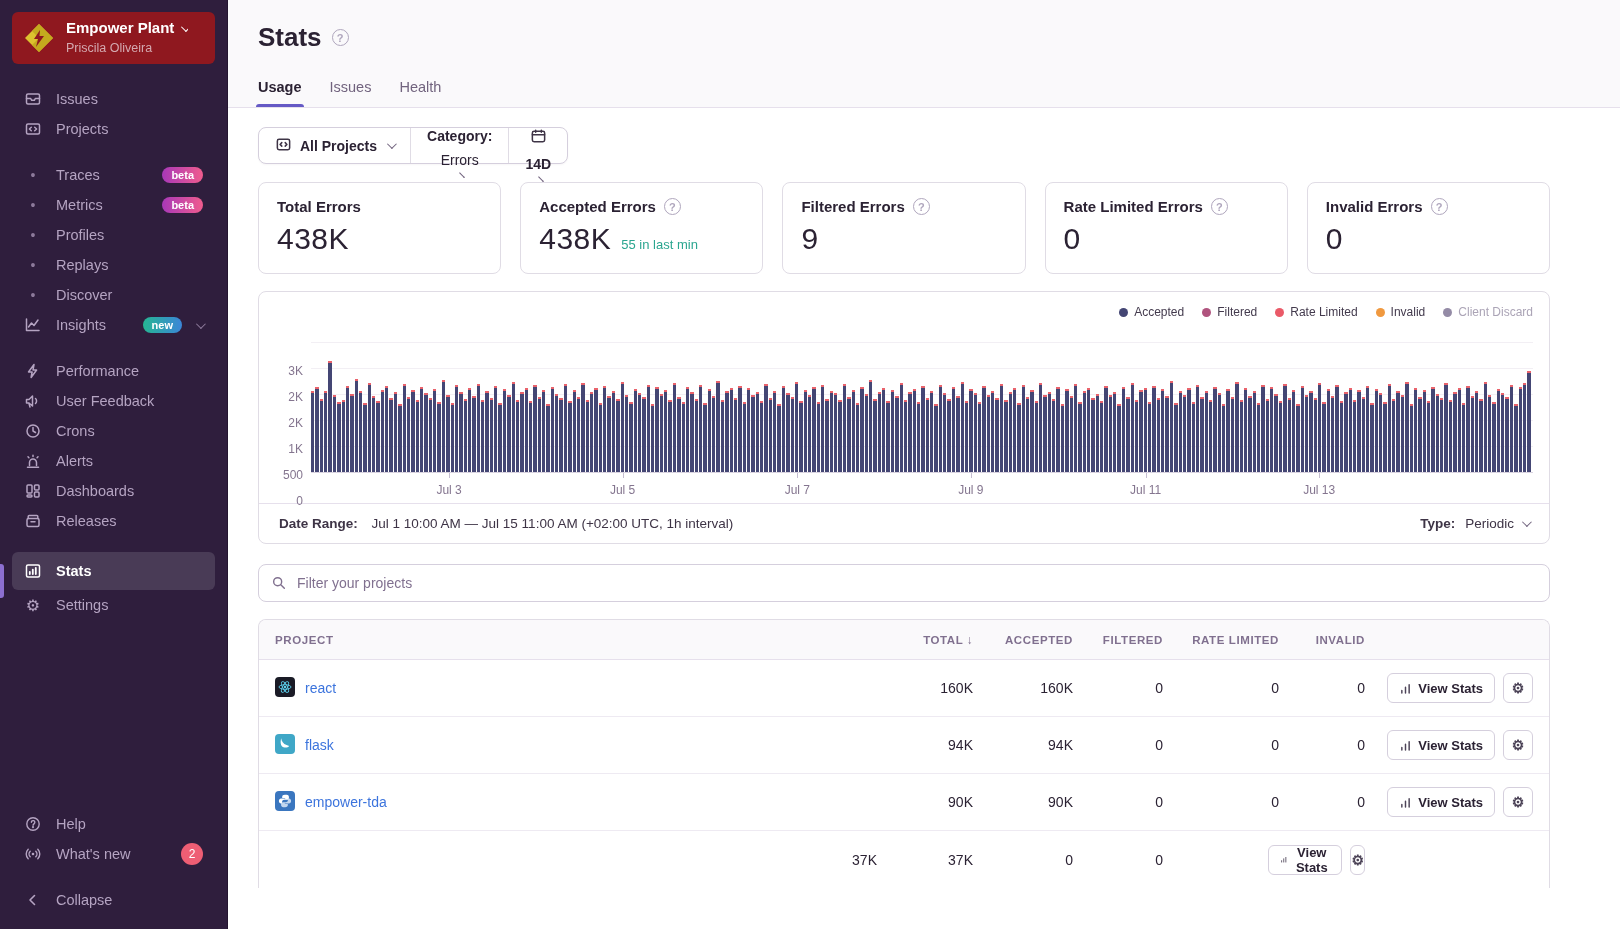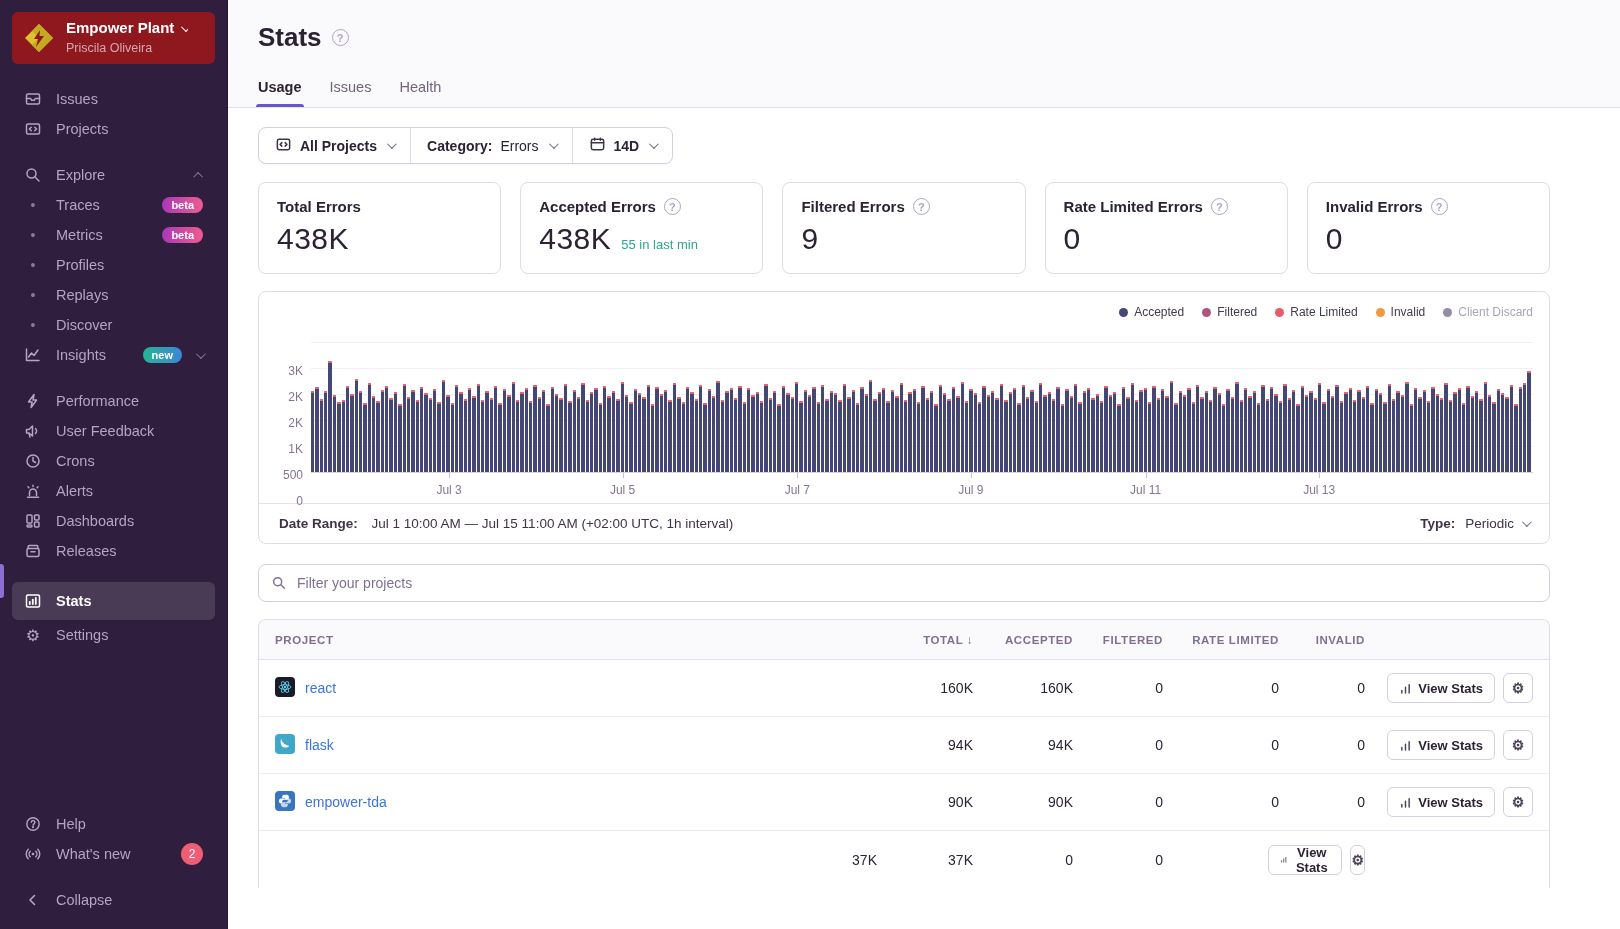--- a/index.html
+++ b/index.html
@@ -39,21 +39,21 @@
   .tabs { display:flex; gap:28px; margin-top:26px; }
   .tab { font-size:14.5px; color:#71637e; padding-bottom:12px; position:relative; cursor:pointer; }
   .tab.active { color:#2b2233; font-weight:bold; }
   .tab.active::after { content:""; position:absolute; left:-2px; right:-2px; bottom:0; height:3px; background:#6559c5; border-radius:3px 3px 0 0; }
 
   .content { padding:19px 70px 0 30px; }
 
   
   .filter-bar { display:inline-flex; align-items:stretch; background:#fff; border:1px solid #d5cfdd; border-radius:8px; height:37px; box-shadow:0 1px 2px rgba(43,34,51,0.04); }
   .filter-seg { display:flex; align-items:center; gap:8px; padding:0 16px; font-size:14px; color:#2b2233; cursor:pointer; }
-  .filter-seg + .filter-seg { border-left:1px solid #e0dce5; }
+  .filter-seg + .filter-seg { border-left:1px solid #e0dce5;flex-direction:column; }
   .filter-seg b { font-weight:bold; }
   .filter-seg .chev { color:#71637e; margin-left:2px; }
 
   
   .cards { display:flex; gap:19px; margin-top:18px; }
   .card { flex:1; border:1px solid #e0dce5; border-radius:8px; background:#fff; padding:15px 18px 17px 18px; }
   .card-title { font-size:15px; font-weight:bold; color:#2b2233; display:flex; align-items:center; gap:8px; }
   .card-value-row { margin-top:7px; display:flex; align-items:baseline; gap:10px; }
   .card-value { font-size:30px; color:#2b2233; font-weight:500; letter-spacing:0.5px; }
   .card-sub { font-size:13px; color:#2ba690; }
@@ -141,30 +141,20 @@
           <svg width="18" height="18" viewBox="0 0 18 18" fill="none" stroke="currentColor" stroke-width="1.5" stroke-linecap="round" stroke-linejoin="round">
             <rect x="2.5" y="4" width="13" height="10" rx="1.5"></rect>
             <path d="M7.3 7.3 5.4 9l1.9 1.7M10.7 7.3 12.6 9l-1.9 1.7"></path>
           </svg>
         </span>
       <span>Projects</span>
     </div>
 
     <div class="nav-gap"></div>
 
-    <div class="nav-item">
-      <span class="nicon">
-          <svg width="18" height="18" viewBox="0 0 18 18" fill="none" stroke="currentColor" stroke-width="1.5" stroke-linecap="round">
-            <circle cx="7.5" cy="7.5" r="4.5"></circle>
-            <path d="M11 11l4 4"></path>
-          </svg>
-        </span>
-      <span>Explore</span>
-      <span class="chev up" style="margin-left:auto;color:#8d7a9b"></span>
-    </div>
 
     <div class="sub-item">
       <span class="bullet">•</span>
       <span>Traces</span>
       <span class="badge-pill badge-beta">beta</span>
     </div>
     <div class="sub-item">
       <span class="bullet">•</span>
       <span>Metrics</span>
       <span class="badge-pill badge-beta">beta</span>

